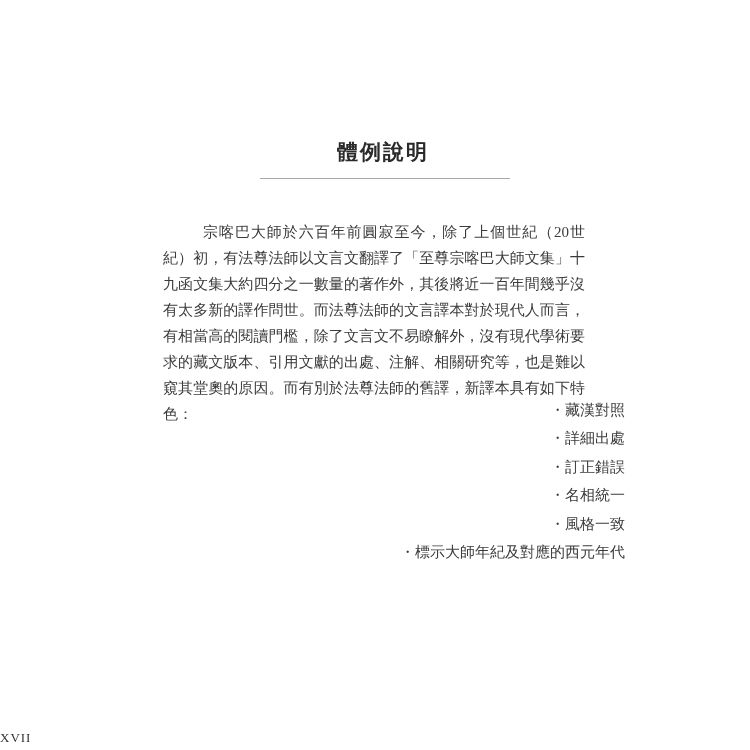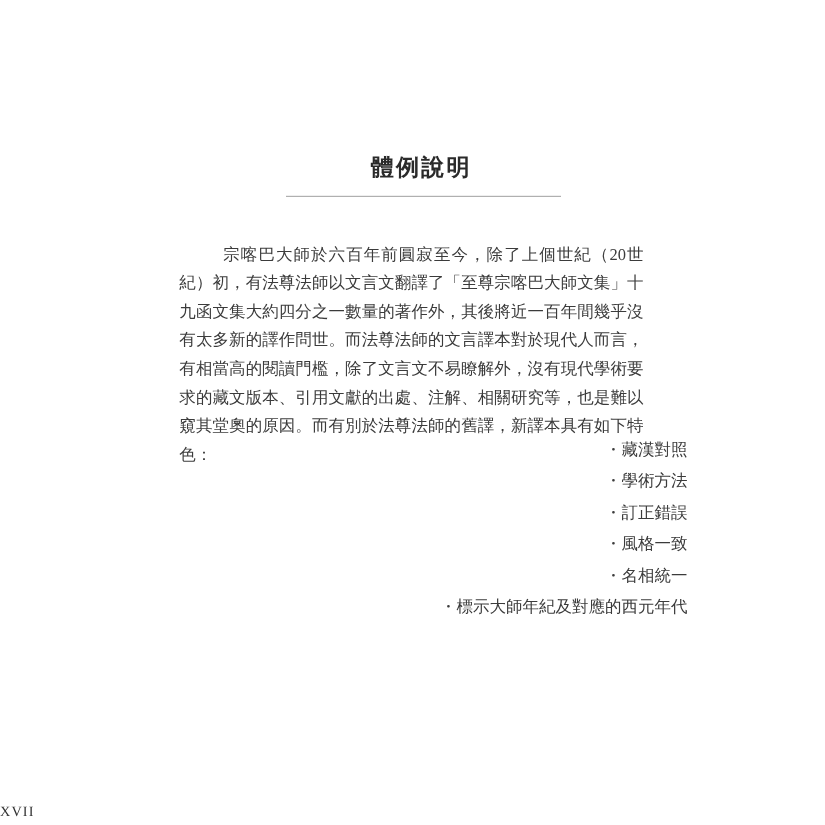--- a/index.html
+++ b/index.html
@@ -89,22 +89,22 @@
 <div class="page">
 
   <h1 class="title">體例說明</h1>
 
   <div class="divider"></div>
 
   <p class="paragraph">宗喀巴大師於六百年前圓寂至今，除了上個世紀（20世紀）初，有法尊法師以文言文翻譯了「至尊宗喀巴大師文集」十九函文集大約四分之一數量的著作外，其後將近一百年間幾乎沒有太多新的譯作問世。而法尊法師的文言譯本對於現代人而言，有相當高的閱讀門檻，除了文言文不易瞭解外，沒有現代學術要求的藏文版本、引用文獻的出處、注解、相關研究等，也是難以窺其堂奧的原因。而有別於法尊法師的舊譯，新譯本具有如下特色：</p>
 
   <ul class="features">
     <li><span class="bullet">・</span><span>藏漢對照</span></li>
-    <li><span class="bullet">・</span><span>學術方法</span></li>
+    <li><span class="bullet">・</span><span>詳細出處</span></li>
     <li><span class="bullet">・</span><span>訂正錯誤</span></li>
+    <li><span class="bullet">・</span><span>名相統一</span></li>
     <li><span class="bullet">・</span><span>風格一致</span></li>
-    <li><span class="bullet">・</span><span>名相統一</span></li>
     <li><span class="bullet">・</span><span>標示大師年紀及對應的西元年代</span></li>
   </ul>
 
   <div class="page-number">XVII</div>
 
 </div>
 
 </body></html>

